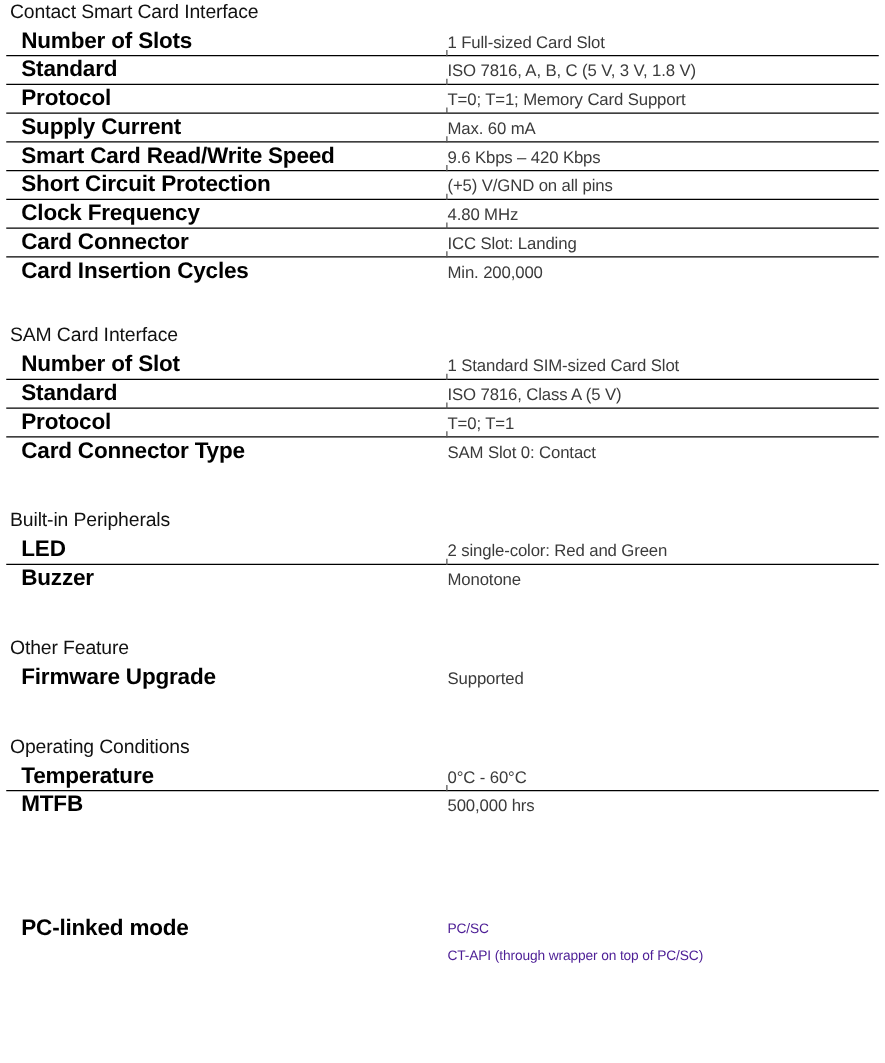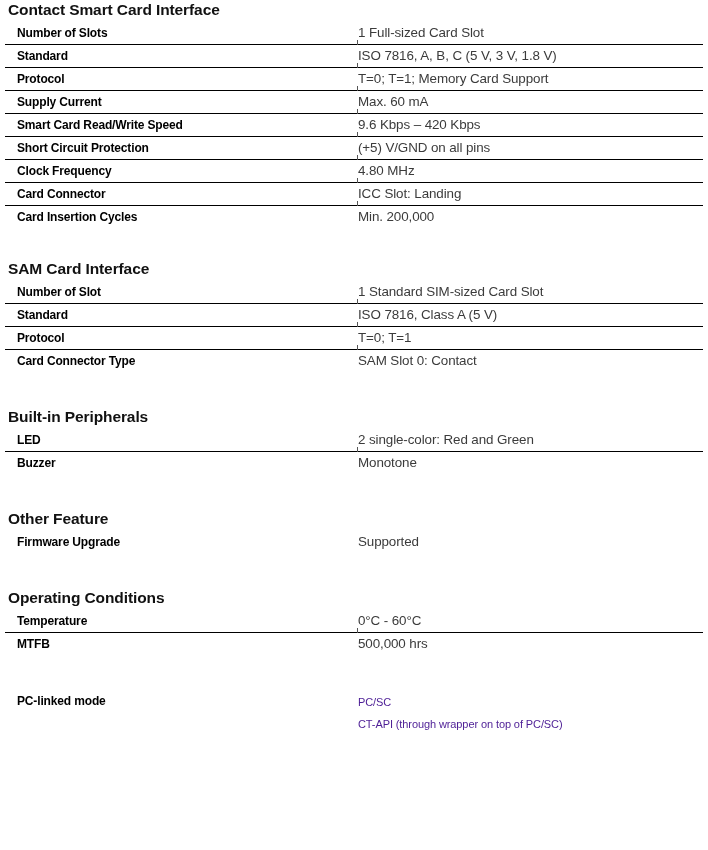--- a/index.html
+++ b/index.html
@@ -19,21 +19,21 @@
     width: 708px;
     height: 850px;
     box-sizing: border-box;
     padding: 0;
   }
   .section {
     margin: 0;
   }
   .section-heading {
     font-size: 15.5px;
-    font-weight: bold;
+    font-weight: normal;
     color: #111111;
     letter-spacing: -0.1px;
     padding: 0 0 3px 8px;
     line-height: 19px;
     white-space: nowrap;
   }
   .rows {
     margin: 0 5px 0 5px;
   }
   .row {
@@ -44,21 +44,21 @@
     border-bottom: 1.4px solid #000000;
     position: relative;
   }
   .row.no-rule {
     border-bottom: none;
   }
   .row .label {
     flex: 0 0 352px;
     box-sizing: border-box;
     padding-left: 12px;
-    font-size: 12px;
+    font-size: 18px;
     font-weight: bold;
     color: #000000;
     letter-spacing: -0.15px;
     line-height: 21px;
     white-space: nowrap;
   }
   .row .value {
     flex: 1 1 auto;
     box-sizing: border-box;
     padding-left: 1px;
@@ -80,20 +80,21 @@
     background: #555555;
   }
   .row.tall {
     height: 44px;
     align-items: flex-start;
   }
   .row.tall .label,
   .row.tall .value {
     line-height: 21px;
     padding-top: 1px;
+    margin-top: 41px;
   }
   .value-lines span {
     display: block;
     font-size: 11px;
     color: #4c1d95;
     letter-spacing: -0.1px;
     line-height: 22px;
     white-space: nowrap;
   }
   .gap-md { height: 30px; }

